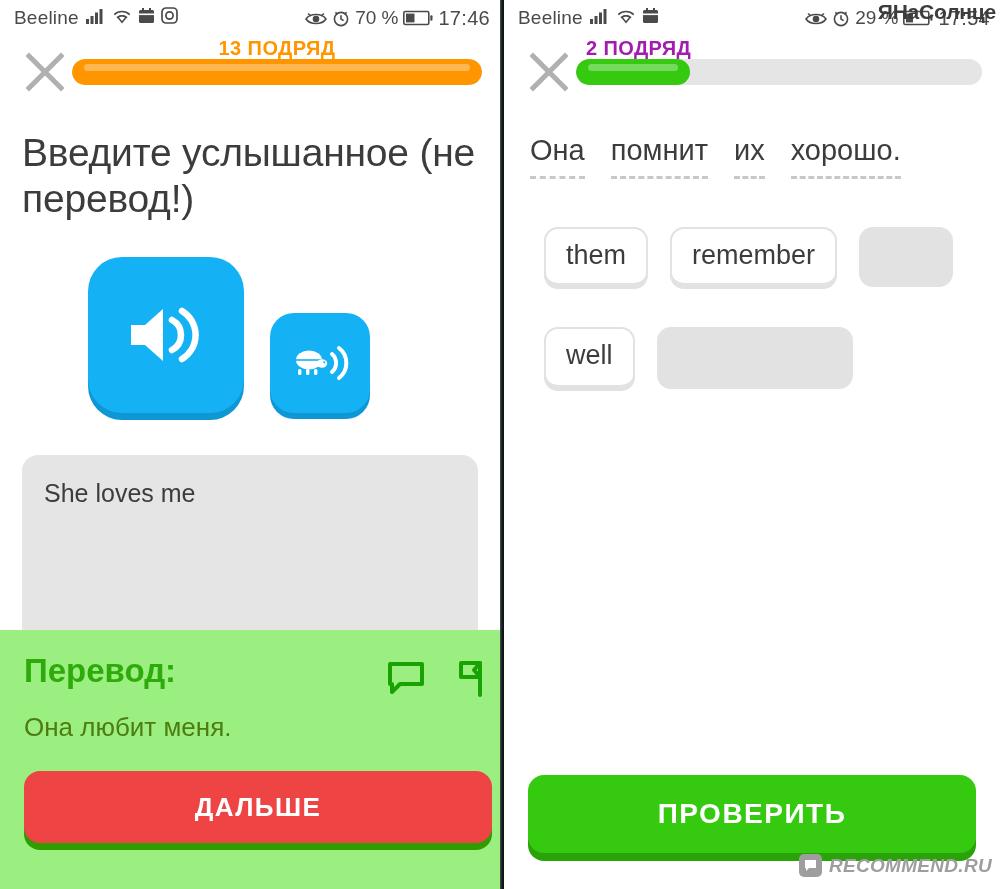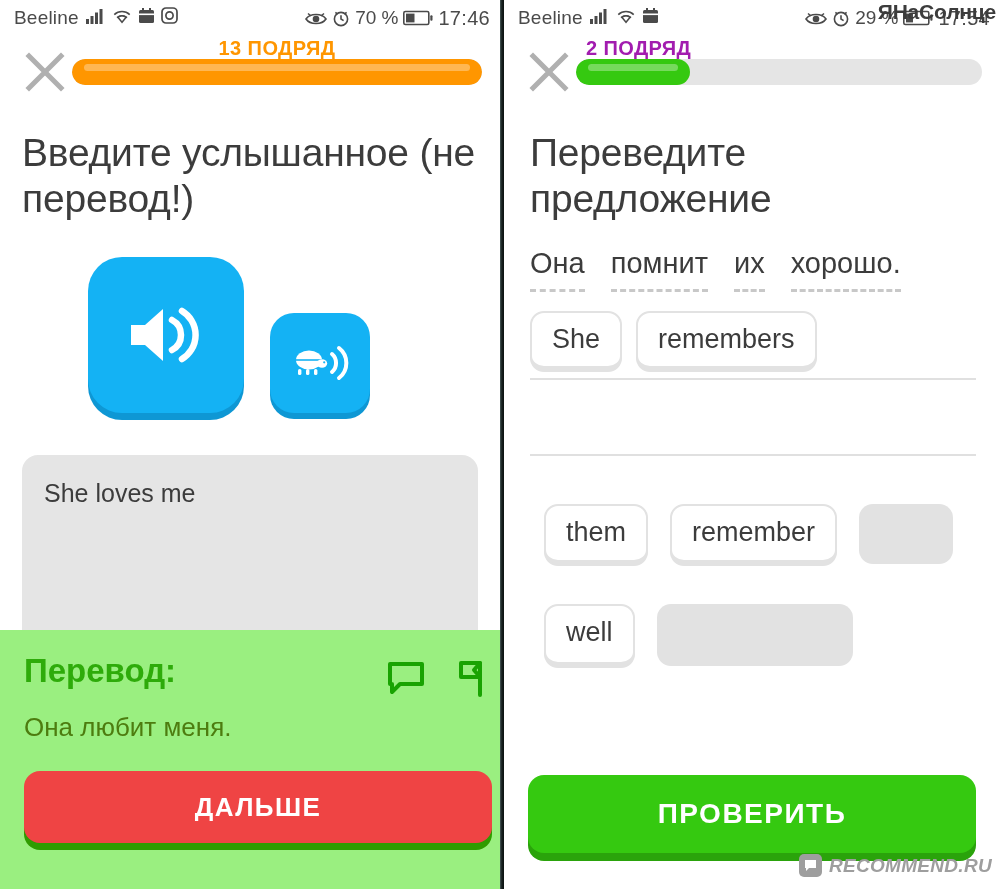--- a/index.html
+++ b/index.html
@@ -308,38 +308,30 @@
         </svg>
       </div>
       <div class="bar-wrap">
         <span class="streak-label streak-right">2 ПОДРЯД</span>
         <div class="track">
           <div class="fill fill-green" id="fill-right" style="width: 28%;"></div>
         </div>
       </div>
     </div>
 
-    <div class="title title-right">Переведите предложение</div>
 
     <div class="prompt">
       <div class="prompt-sentence" id="prompt-sentence">
           <span class="pword">Она</span>
           <span class="pword">помнит</span>
           <span class="pword">их</span>
           <span class="pword">хорошо.</span>
         </div>
     </div>
 
-    <div class="ans-area">
-      <div class="ans-line" id="ans-line-1">
-          <div class="tile">She</div>
-          <div class="tile">remembers</div>
-        </div>
-      <div class="ans-line empty"></div>
-    </div>
 
     <div class="bank" id="word-bank">
         <div class="tile">them</div>
         <div class="tile">remember</div>
         <div class="slot slot-a"></div>
         <div style="flex-basis: 100%; height: 0px;"></div>
         <div class="tile">well</div>
         <div class="slot slot-b"></div>
       </div>
 

